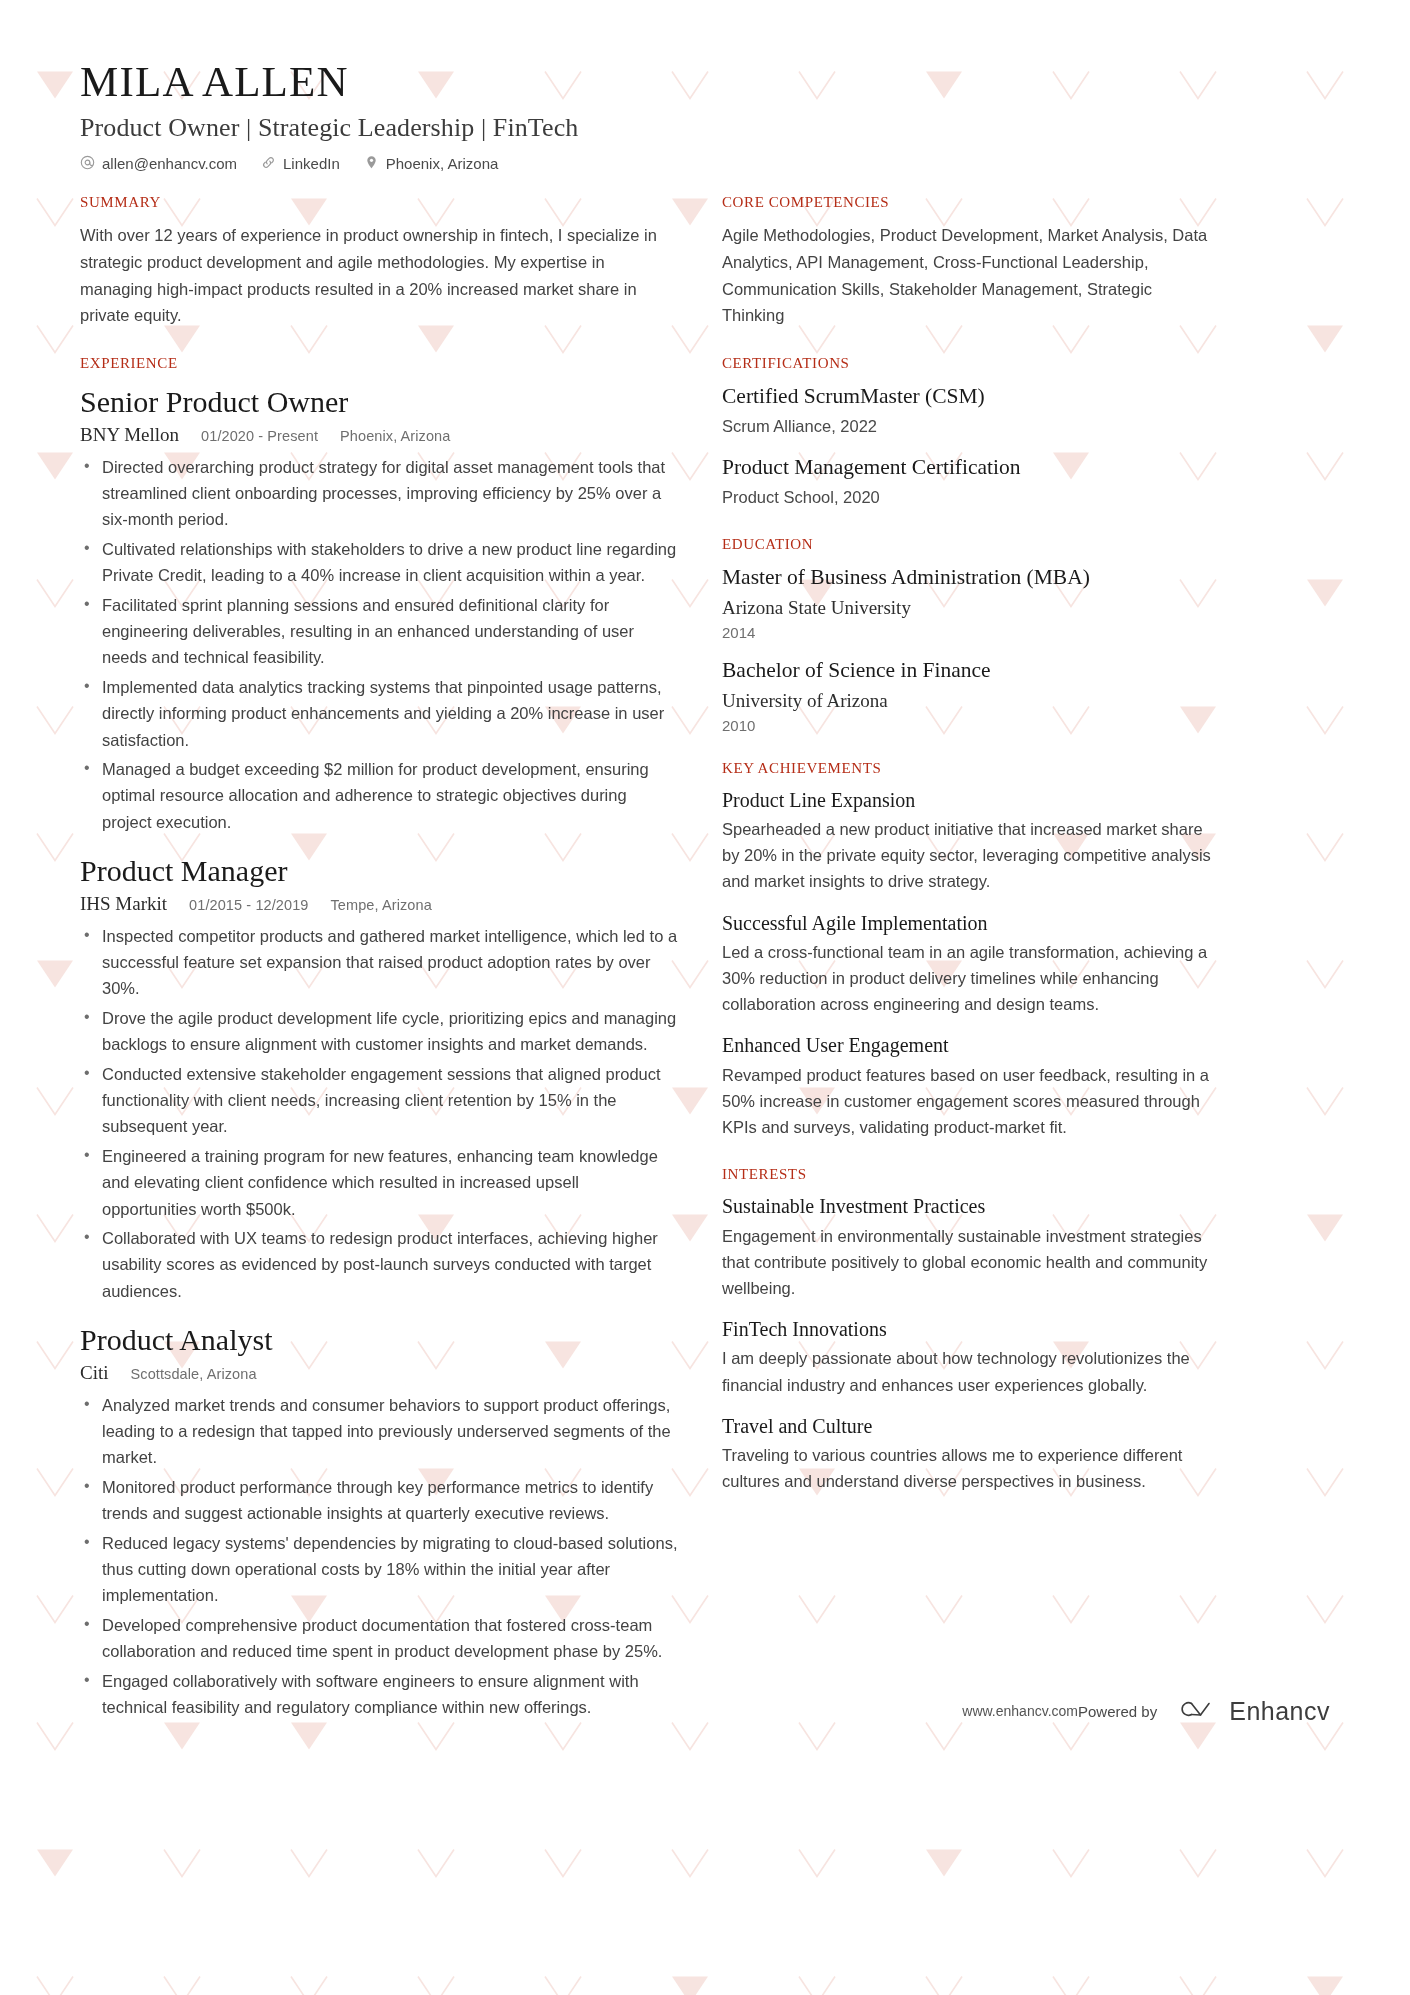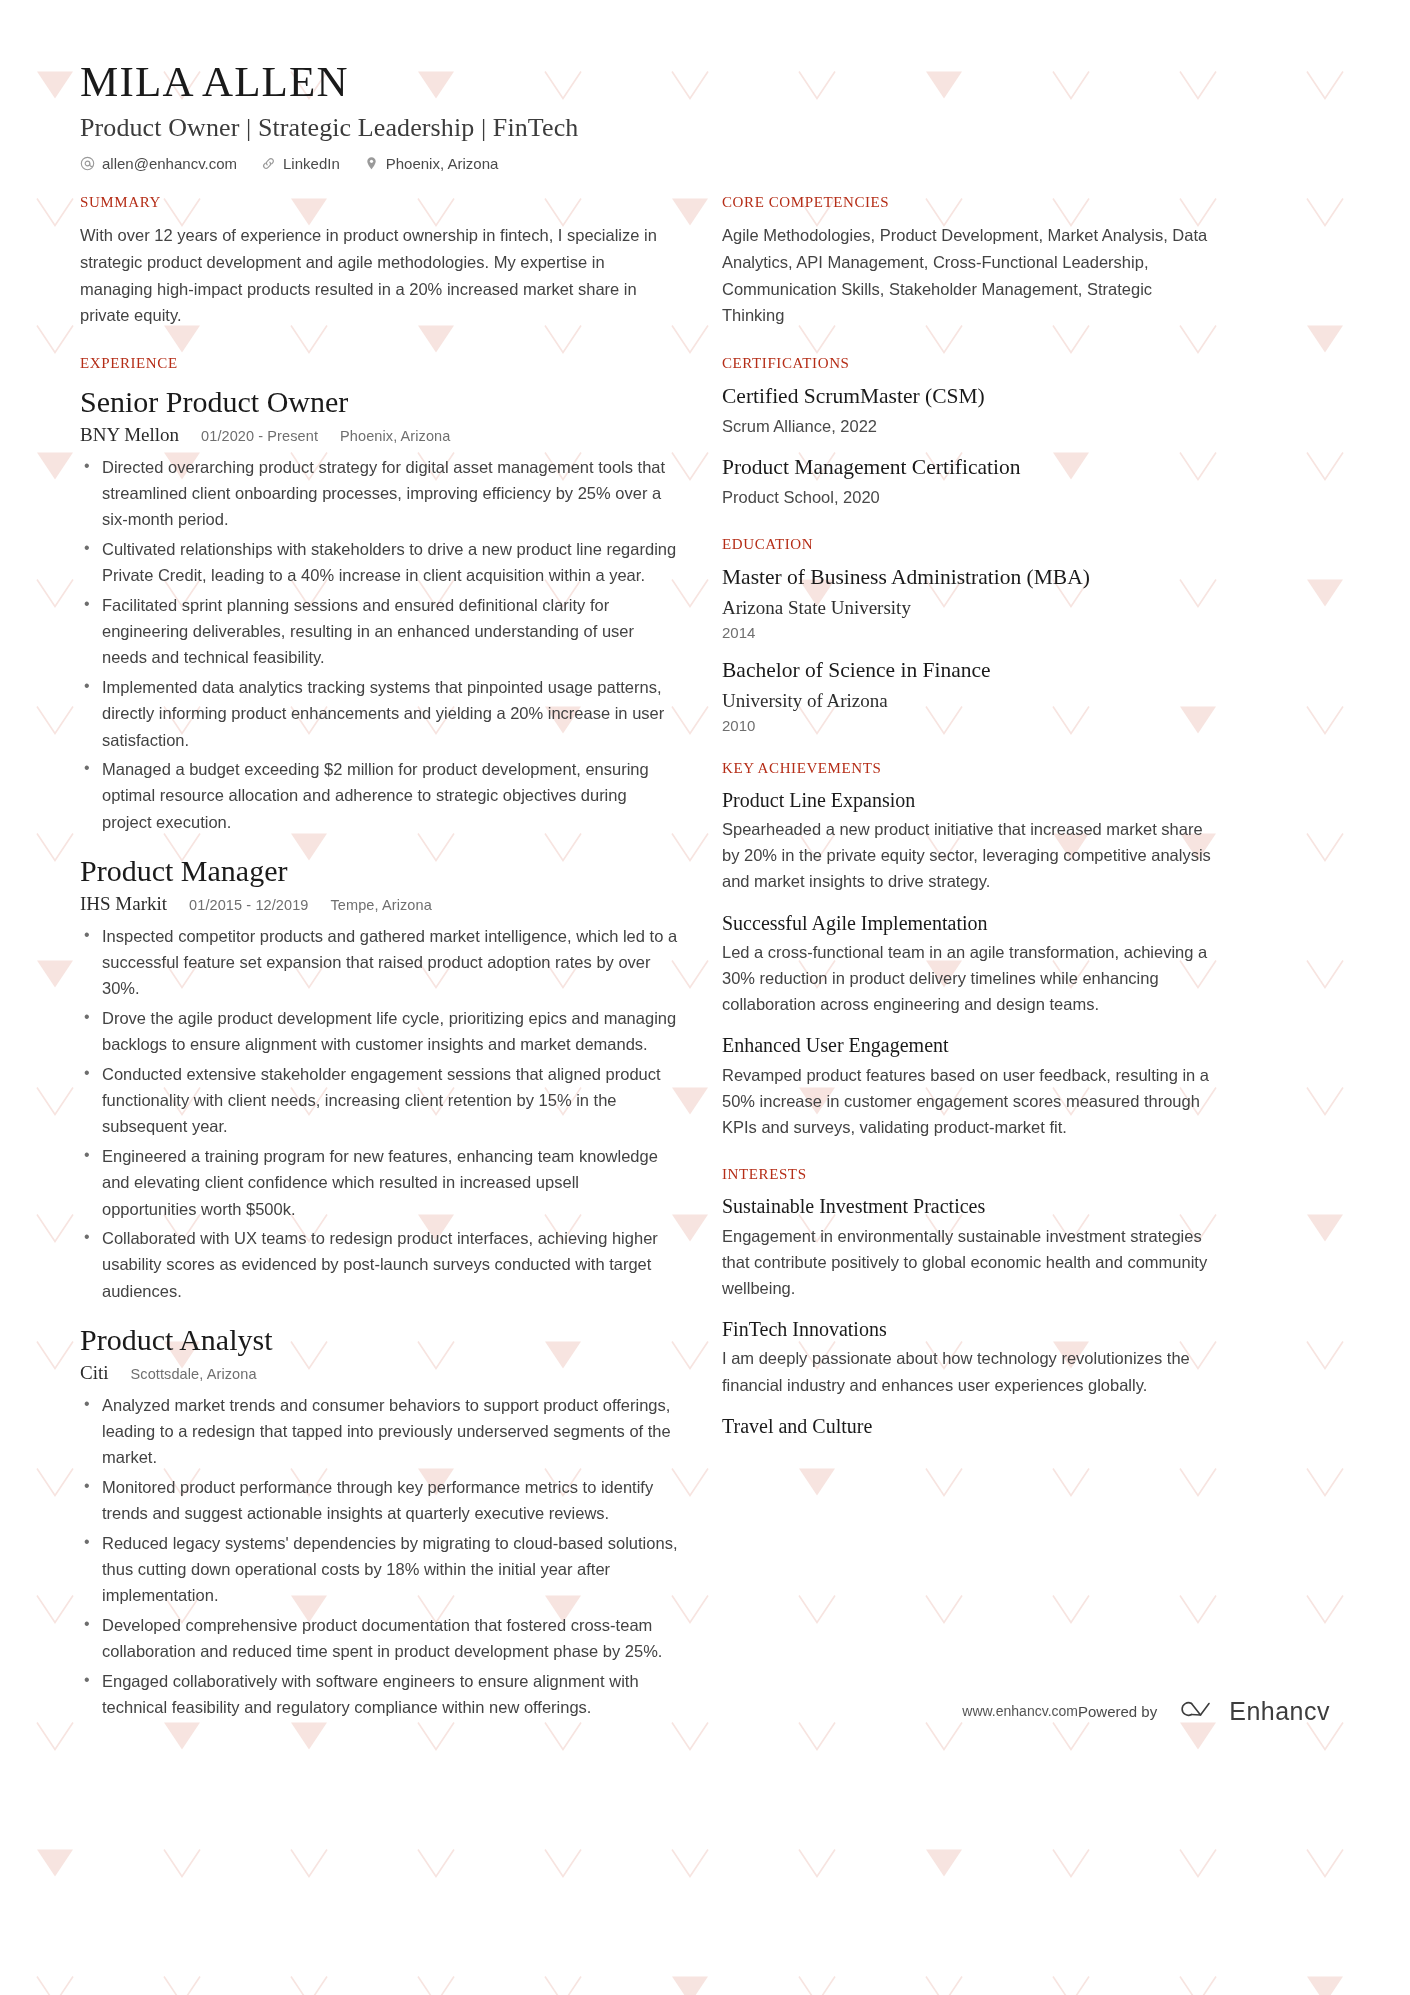--- a/index.html
+++ b/index.html
@@ -60,21 +60,21 @@
   .contact-row {
     display: flex;
     align-items: center;
     gap: 24px;
     margin-top: 12px;
     font-size: 15px;
     color: #4a4a4a;
   }
   .contact-item {
     display: flex;
-    align-items: center;
+    align-items: flex-start;
     gap: 7px;
     white-space: nowrap;
   }
   .c-icon {
     display: inline-flex;
     width: 15px; height: 15px;
     align-items: center; justify-content: center;
     color: #9a9a9a;
     flex: none;
   }
@@ -574,20 +574,21 @@
             <div class="ritem">
               <div class="ritem-title small">Sustainable Investment Practices</div>
               <div class="ritem-desc">Engagement in environmentally sustainable investment strategies that contribute positively to global economic health and community wellbeing.</div>
             </div>
             <div class="ritem">
               <div class="ritem-title small">FinTech Innovations</div>
               <div class="ritem-desc">I am deeply passionate about how technology revolutionizes the financial industry and enhances user experiences globally.</div>
             </div>
             <div class="ritem">
               <div class="ritem-title small">Travel and Culture</div>
+              <div class="ritem-desc">Traveling to various countries allows me to experience different cultures and understand diverse perspectives in business.</div>
             </div>
           </div>
       </div>
 
     </div>
   </div>
 
   <div class="footer">
     <div class="site">www.enhancv.com</div>
     <div class="powered">

